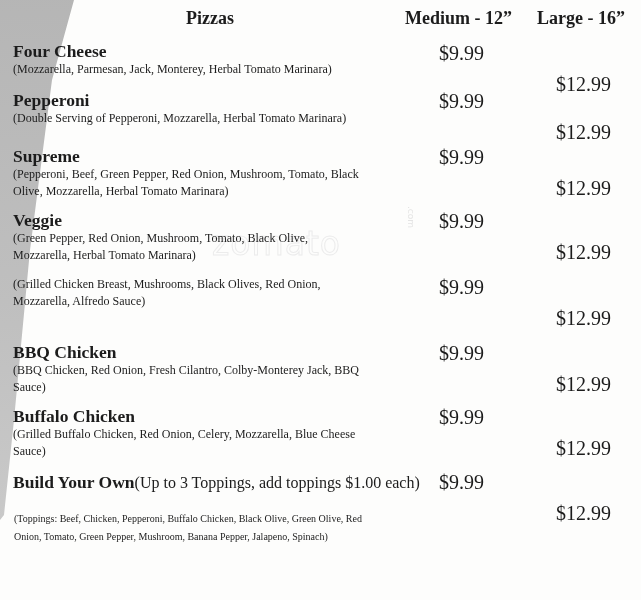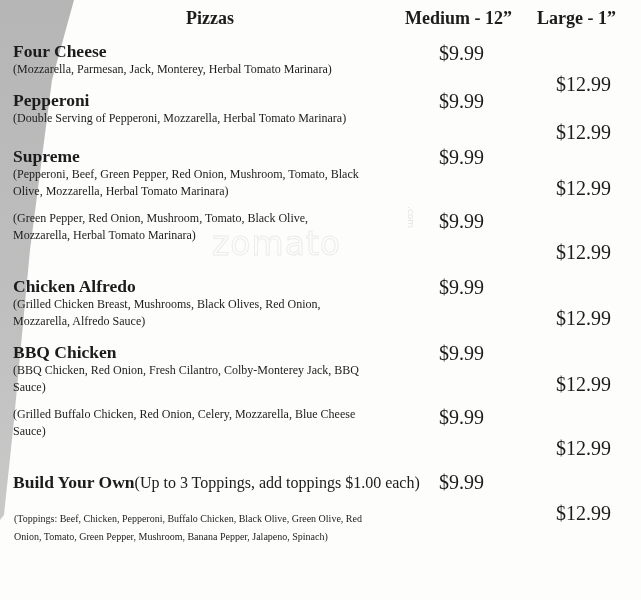--- a/index.html
+++ b/index.html
@@ -55,21 +55,21 @@
 </head>
 <body>
 
 <div class="shadow"></div>
 <div class="watermark">zomato</div>
 <div class="watermark-com">.com</div>
 
 <div class="header">
   <span class="col-name">Pizzas</span>
   <span class="col-med">Medium - 12”</span>
-  <span class="col-lg">Large - 1”</span>
+  <span class="col-lg">Large - 16”</span>
 </div>
 
 <div class="item" style="top:41px">
   <div class="name">Four Cheese</div>
   <div class="desc" style="width:420px">(Mozzarella, Parmesan, Jack, Monterey, Herbal Tomato Marinara)</div>
 </div>
 <div class="price med" style="top:42px">$9.99</div>
 <div class="price lg" style="top:42px">$12.99</div>
 
 <div class="item" style="top:90px">
@@ -80,40 +80,41 @@
 <div class="price lg" style="top:90px">$12.99</div>
 
 <div class="item" style="top:146px">
   <div class="name">Supreme</div>
   <div class="desc">(Pepperoni, Beef, Green Pepper, Red Onion, Mushroom, Tomato, Black Olive, Mozzarella, Herbal Tomato Marinara)</div>
 </div>
 <div class="price med" style="top:146px">$9.99</div>
 <div class="price lg" style="top:146px">$12.99</div>
 
 <div class="item" style="top:210px">
+  <div class="name">Veggie</div>
   <div class="desc" style="width:330px">(Green Pepper, Red Onion, Mushroom, Tomato, Black Olive, Mozzarella, Herbal Tomato Marinara)</div>
 </div>
 <div class="price med" style="top:210px">$9.99</div>
 <div class="price lg" style="top:210px">$12.99</div>
 
 <div class="item" style="top:276px">
-  <div class="name">Chicken Alfredo</div>
   <div class="desc" style="width:350px">(Grilled Chicken Breast, Mushrooms, Black Olives, Red Onion, Mozzarella, Alfredo Sauce)</div>
 </div>
 <div class="price med" style="top:276px">$9.99</div>
 <div class="price lg" style="top:276px">$12.99</div>
 
 <div class="item" style="top:342px">
   <div class="name">BBQ Chicken</div>
   <div class="desc" style="width:360px">(BBQ Chicken, Red Onion, Fresh Cilantro, Colby-Monterey Jack, BBQ Sauce)</div>
 </div>
 <div class="price med" style="top:342px">$9.99</div>
 <div class="price lg" style="top:342px">$12.99</div>
 
 <div class="item" style="top:406px">
+  <div class="name">Buffalo Chicken</div>
   <div class="desc" style="width:355px">(Grilled Buffalo Chicken, Red Onion, Celery, Mozzarella, Blue Cheese Sauce)</div>
 </div>
 <div class="price med" style="top:406px">$9.99</div>
 <div class="price lg" style="top:406px">$12.99</div>
 
 <div class="item" style="top:472px">
   <div class="name">
     <span>Build Your Own</span><span class="note">(Up to 3 Toppings, add toppings $1.00 each)</span>
   </div>
 </div>

